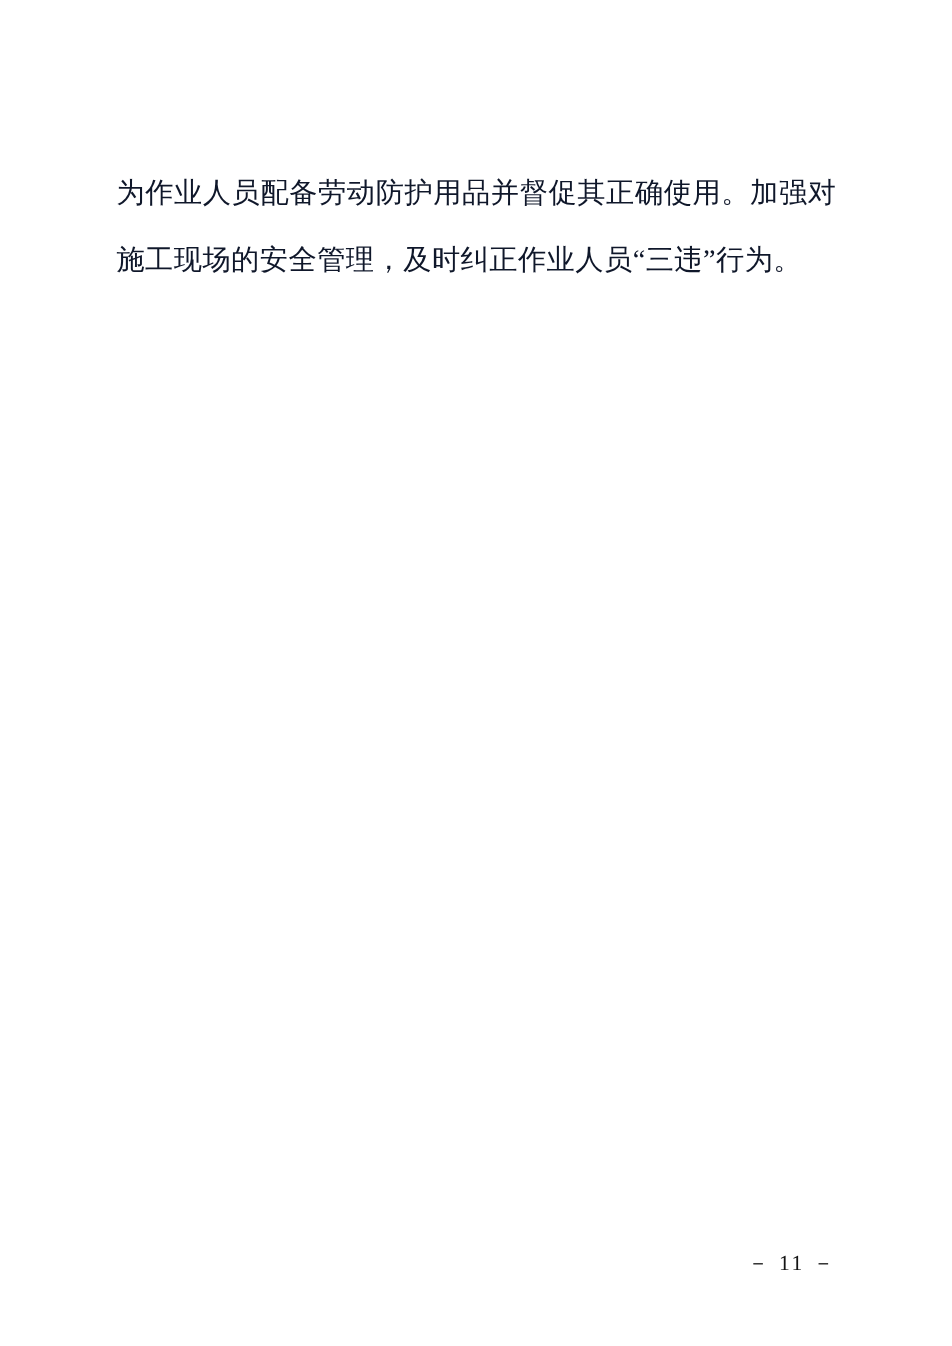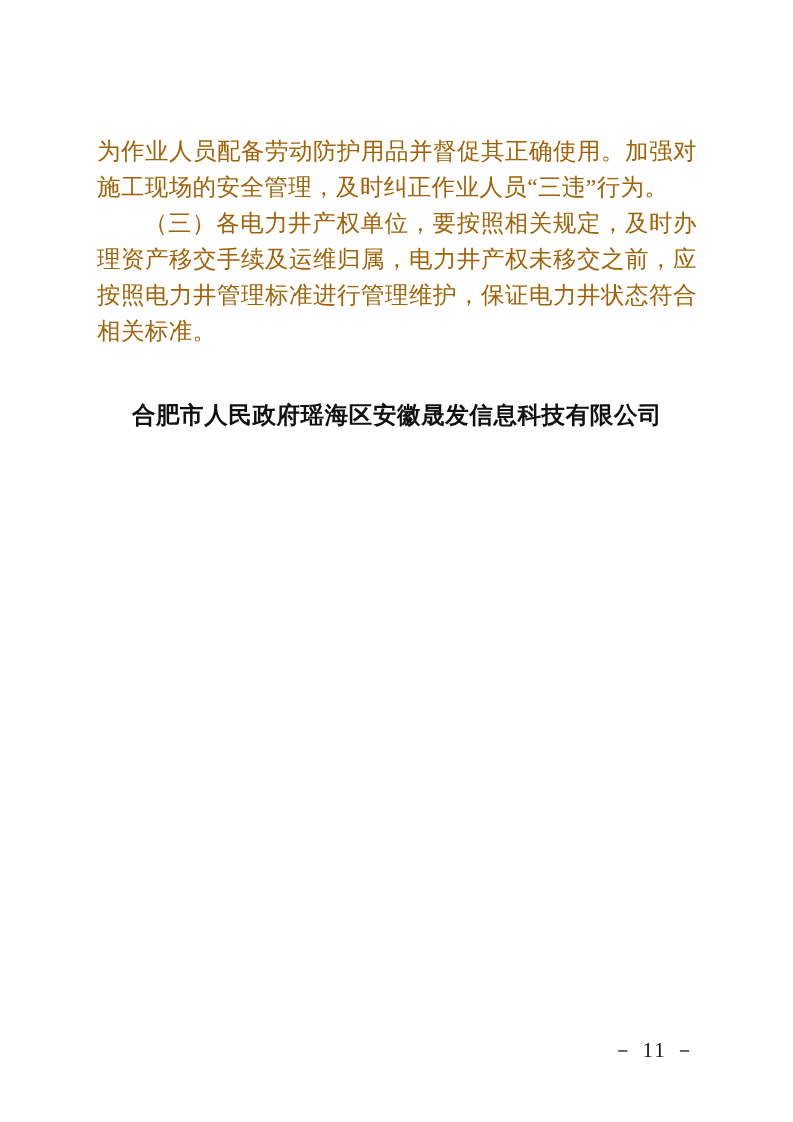--- a/index.html
+++ b/index.html
@@ -20,26 +20,26 @@
     box-sizing: border-box;
   }
   .body-area {
     position: absolute;
     left: 97px;
     top: 133px;
     width: 600px;
   }
   .para {
     font-size: 23.5px;
-    line-height: 36px;
+    line-height: 56px;
     letter-spacing: 0.4px;
     text-align: justify;
     text-justify: inter-ideograph;
     margin: 0;
-    color: #a16207;
+    color: #0f172a;
   }
   .para.indent {
     text-indent: 47px;
   }
   .signature-block {
     margin-top: 44px;
     text-align: center;
   }
   .sig-line {
     font-size: 23.5px;
@@ -48,38 +48,36 @@
     font-weight: 700;
     color: #101010;
   }
   .sig-line.second {
     letter-spacing: 0.8px;
   }
   .page-number {
     position: absolute;
     right: 96px;
     bottom: 58px;
-    font-size: 21px;
+    font-size: 18px;
     letter-spacing: 2px;
     color: #141414;
   }
 </style>
 </head>
 <body>
 
 <div class="page">
 
   <div class="body-area">
 
     <p class="para">为作业人员配备劳动防护用品并督促其正确使用。加强对施工现场的安全管理，及时纠正作业人员“三违”行为。</p>
 
 
-    <p class="para indent">（三）各电力井产权单位，要按照相关规定，及时办理资产移交手续及运维归属，电力井产权未移交之前，应按照电力井管理标准进行管理维护，保证电力井状态符合相关标准。</p>
 
     <div class="signature-block">
-      <div class="sig-line">合肥市人民政府瑶海区安徽晟发信息科技有限公司</div>
     </div>
 
   </div>
 
   <div class="page-number">－ 11 －</div>
 
 </div>
 
 </body></html>

